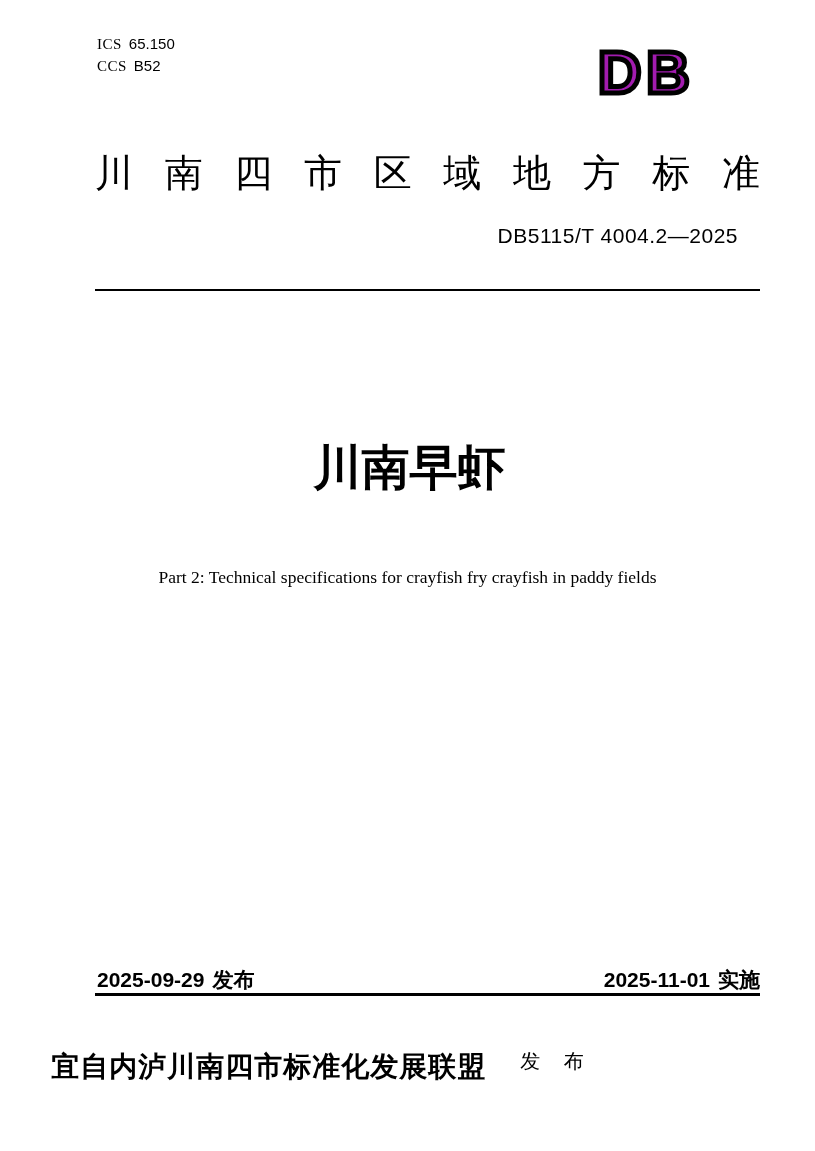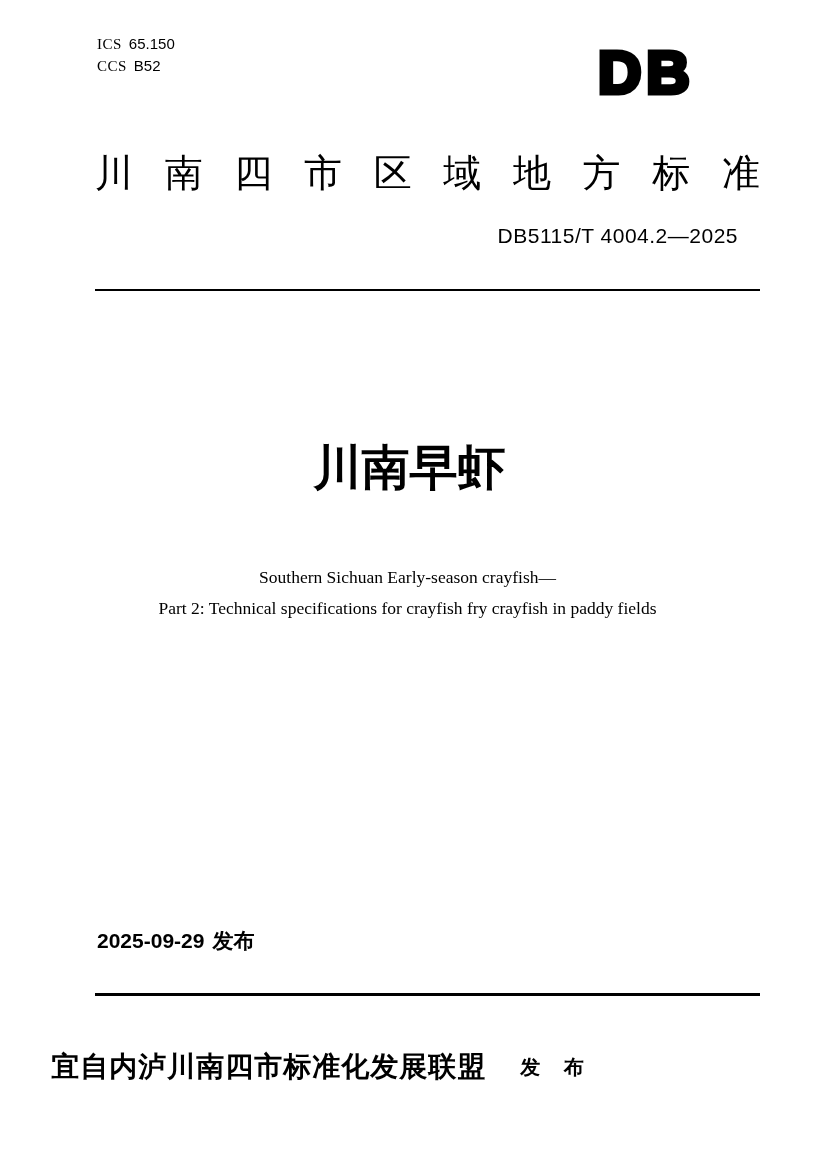--- a/index.html
+++ b/index.html
@@ -38,21 +38,21 @@
   
   .db-logo {
     position: absolute;
     left: 598px;
     top: 43px;
     font-family: "Liberation Sans", sans-serif;
     font-weight: bold;
     font-size: 60px;
     line-height: 60px;
     letter-spacing: 5px;
-    color: #000000;
+    color: #a21caf;
     -webkit-text-stroke: 5px #000000;
     white-space: nowrap;
   }
 
   
   .header-row {
     position: absolute;
     left: 95px;
     top: 151px;
     width: 665px;
@@ -113,52 +113,52 @@
     font-family: "Liberation Serif", serif;
     font-size: 17.5px;
     line-height: 31px;
     white-space: nowrap;
   }
 
   
   .dates-row {
     position: absolute;
     left: 97px;
-    top: 927px;
+    top: 966px;
     width: 663px;
     display: flex;
     justify-content: space-between;
     align-items: baseline;
     font-size: 21px;
     font-weight: bold;
     white-space: nowrap;
   }
   .date-label {
     margin-left: 8px;
   }
 
   
   .publisher-row {
     position: absolute;
     left: 0;
     top: 1048px;
     width: 644px;
     display: flex;
     justify-content: center;
-    align-items: center;
+    align-items: flex-start;
     white-space: nowrap;
   }
   .publisher-name {
     font-size: 28px;
     font-weight: bold;
     letter-spacing: 1px;
   }
   .publish-label {
     font-size: 20px;
-    font-weight: bold;
+    font-weight: normal;
     margin-left: 34px;
     letter-spacing: 9px;
   }
 </style>
 </head>
 <body>
 
 <div class="page">
 
   <div class="ics-block">
@@ -187,27 +187,29 @@
 
   <div class="std-number">DB5115/T 4004.2—2025</div>
 
   <div class="rule rule-top"></div>
 
   <div class="title-block">
     <div>川南早虾</div>
   </div>
 
   <div class="subtitle-block">
-    <div>Southern Sichuan Early-season crayfish—</div>
     <div>Part 2: Technical specifications for crayfish fry crayfish in paddy fields</div>
   </div>
 
   <div class="dates-row">
     <div>
       <span>2025-09-29</span><span class="date-label">发布</span>
+    </div>
+    <div>
+      <span>2025-11-01</span><span class="date-label">实施</span>
     </div>
   </div>
 
   <div class="rule rule-bottom"></div>
 
   <div class="publisher-row">
     <span class="publisher-name">宜自内泸川南四市标准化发展联盟</span>
     <span class="publish-label">发 布</span>
   </div>
 

